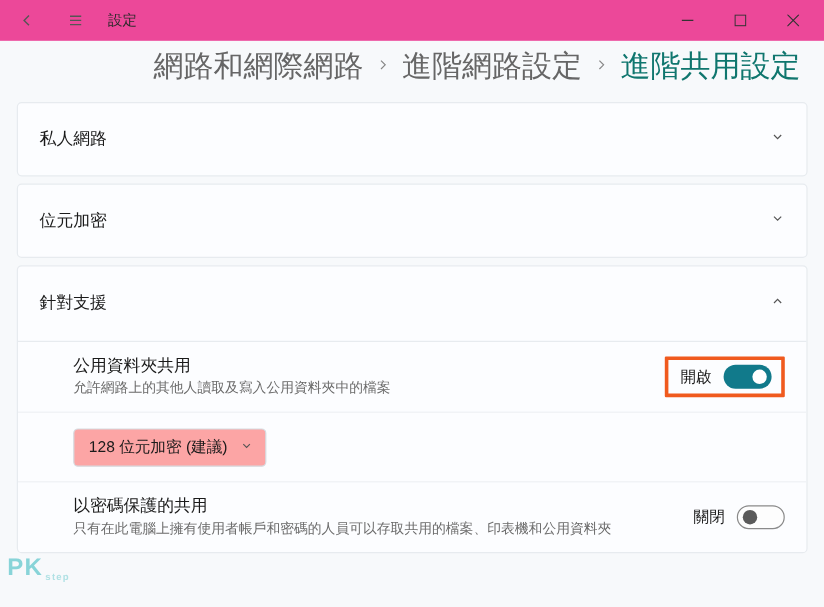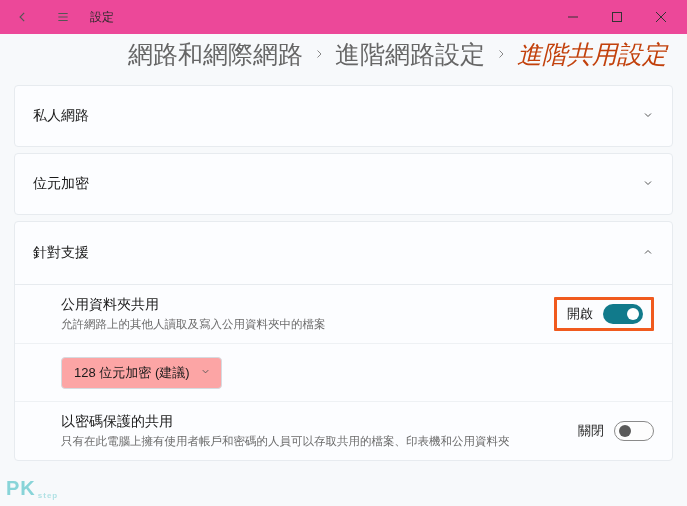--- a/index.html
+++ b/index.html
@@ -64,22 +64,21 @@
     gap: 8px;
     justify-content: flex-end;
   }
   .breadcrumb .crumb {
     font-size: 25px;
     font-weight: 400;
     color: #666;
     white-space: nowrap;
   }
   .breadcrumb .crumb.current {
-    color: #c2410c;
-    font-style: italic;
+    color: #0f766e;
   }
   .breadcrumb .sep {
     color: #888;
     font-size: 14px;
     padding: 0 2px;
   }
   .breadcrumb .sep svg { width: 12px; height: 12px; }
 
   
   .content {
@@ -224,21 +223,21 @@
   .drop .dchev {
     margin-left: auto;
     color: #555;
   }
   .drop .dchev svg { width: 11px; height: 11px; }
 
   
   .wm {
     position: absolute;
     left: 6px;
-    bottom: 6px;
+    bottom: 21px;
     font-size: 20px;
     font-weight: 700;
     letter-spacing: 1px;
     color: #7dd0d5;
     opacity: 0.9;
     font-family: Arial, sans-serif;
   }
   .wm .step {
     font-size: 8px;
     color: #a9dfe2;

